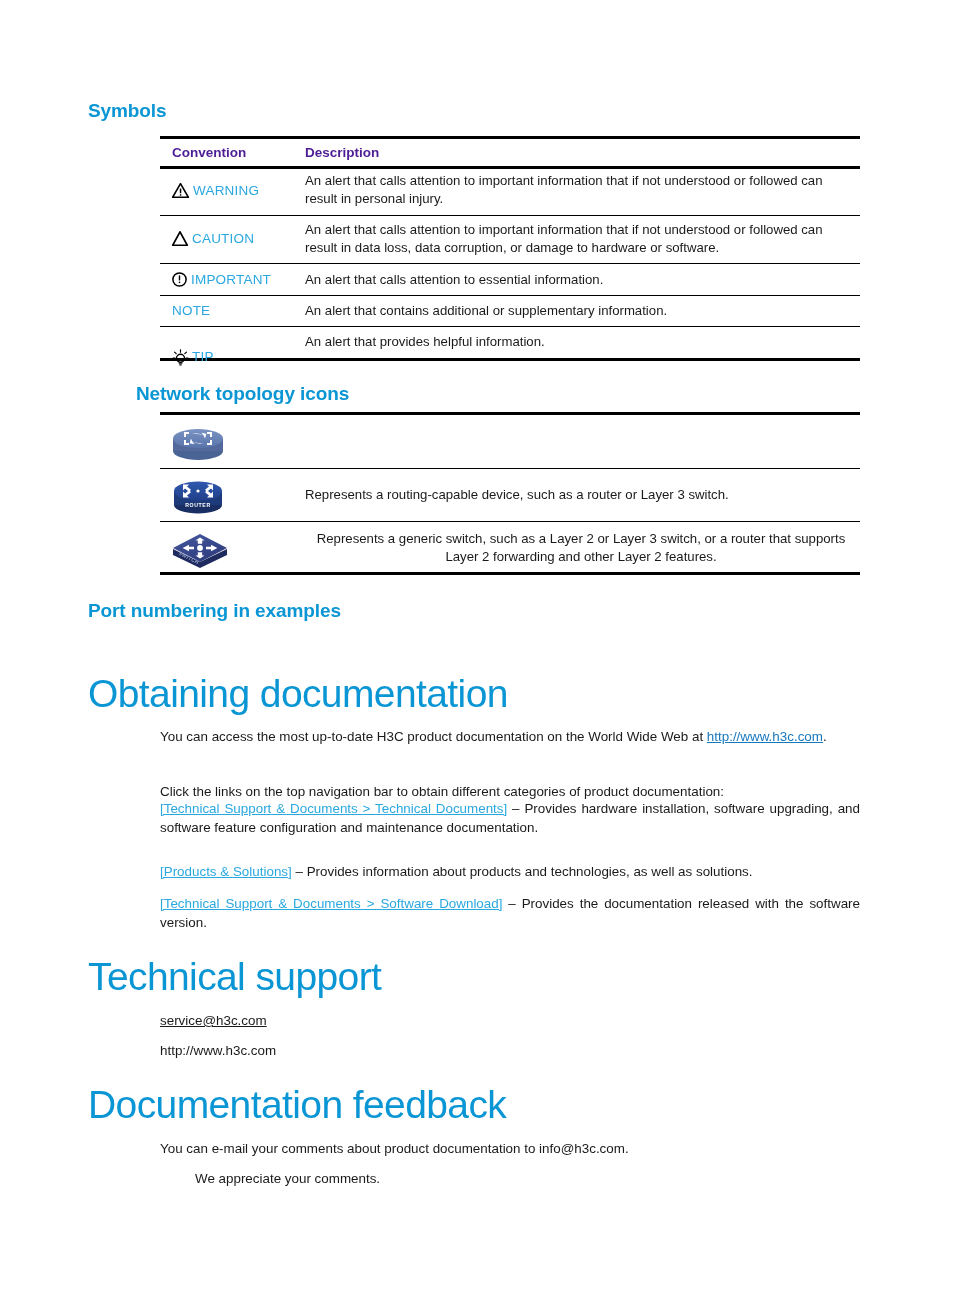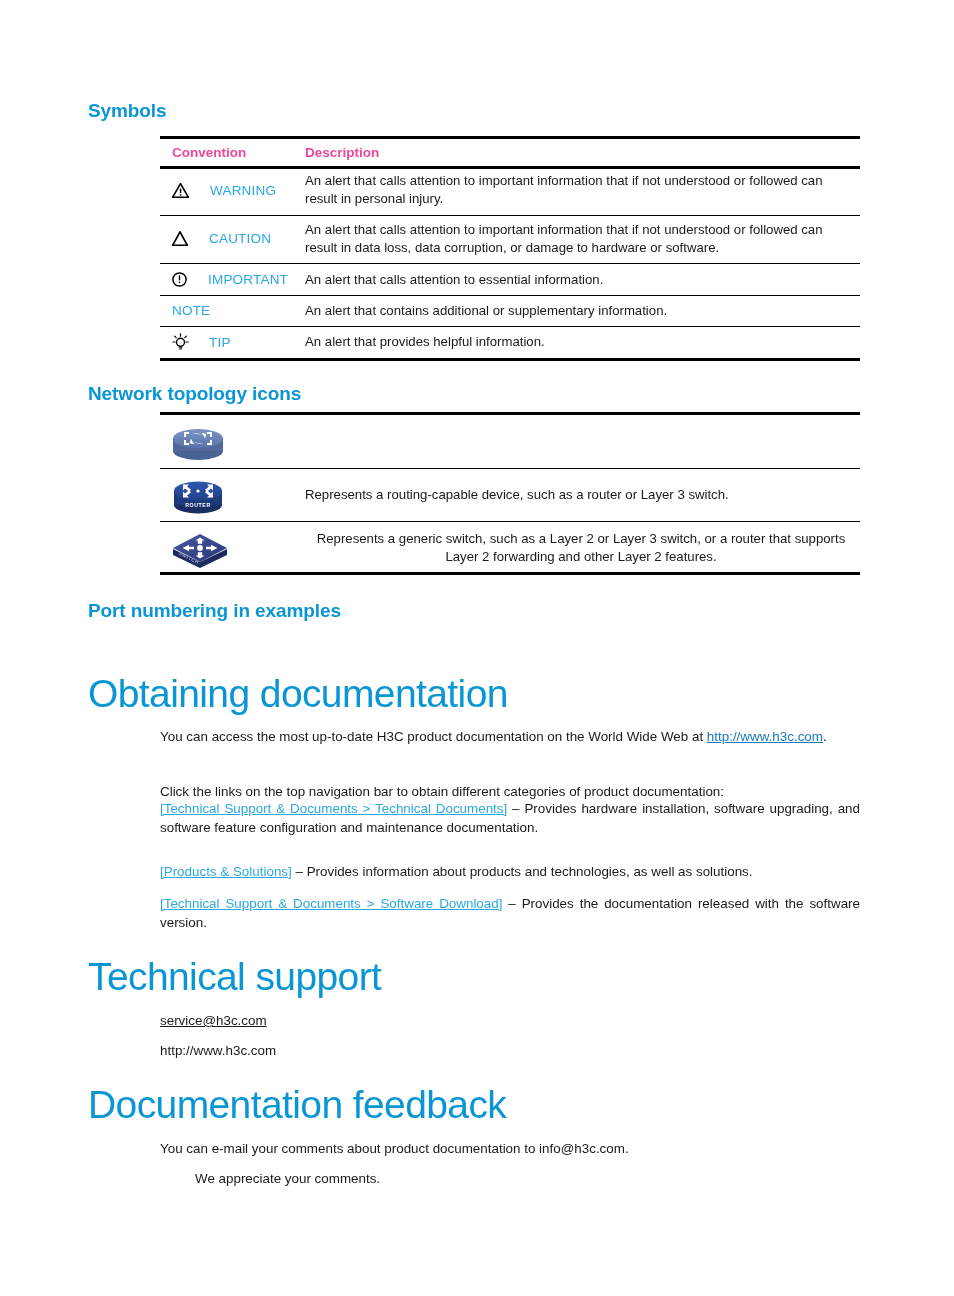--- a/index.html
+++ b/index.html
@@ -54,38 +54,38 @@
     left: 160px;
     width: 700px;
     height: 1px;
     background: #000000;
   }
 
   .hdr {
     position: absolute;
     font-size: 13.5px;
     font-weight: bold;
-    color: #ec4899;
+    color: #4c1d95;
   }
 
   .desc {
     position: absolute;
     left: 305px;
     width: 552px;
     font-size: 13.2px;
     line-height: 17.5px;
     color: #1a1a1a;
   }
 
   .conv {
     position: absolute;
     left: 172px;
     display: flex;
-    align-items: flex-end;
-    gap: 21px;
+    align-items: flex-start;
+    gap: 4px;
   }
   .conv-label {
     color: #2aa8e0;
     font-size: 13.5px;
     letter-spacing: 0.2px;
   }
 
   
   .ico { display: inline-block; position: relative; }
 
@@ -169,40 +169,40 @@
     </span>
     <span class="conv-label">IMPORTANT</span>
   </div>
   <div class="desc" style="top:271px;">An alert that calls attention to essential information.</div>
 
   <div class="conv" style="top:303px;">
     <span class="conv-label">NOTE</span>
   </div>
   <div class="desc" style="top:302px;">An alert that contains additional or supplementary information.</div>
 
-  <div class="conv" style="top:333px;">
+  <div class="conv" style="top:349px;">
     <span class="ico ico-tip">
       <svg width="17" height="18" viewBox="0 0 17 18">
         <g stroke="#000" stroke-width="1.2" stroke-linecap="round">
           <line x1="8.5" y1="0.8" x2="8.5" y2="3.2"></line>
           <line x1="2.6" y1="3.1" x2="4.2" y2="4.7"></line>
           <line x1="14.4" y1="3.1" x2="12.8" y2="4.7"></line>
           <line x1="1.0" y1="9.0" x2="3.0" y2="9.0"></line>
           <line x1="16.0" y1="9.0" x2="14.0" y2="9.0"></line>
         </g>
         <circle cx="8.5" cy="9.2" r="4.0" fill="none" stroke="#000" stroke-width="1.4"></circle>
         <rect x="6.7" y="13.4" width="3.6" height="1.3" fill="#000"></rect>
         <rect x="7.3" y="15.3" width="2.4" height="1.2" fill="#000"></rect>
       </svg>
     </span>
     <span class="conv-label">TIP</span>
   </div>
   <div class="desc" style="top:333px;">An alert that provides helpful information.</div>
 
-  <div class="h2" style="top:383px;">Network topology icons</div>
+  <div class="h2" style="top:383px;margin-left:48px;">Network topology icons</div>
 
   <div class="rule-thick" style="top:412px;"></div>
   <div class="rule-thin" style="top:468px;"></div>
   <div class="rule-thin" style="top:521px;"></div>
   <div class="rule-thick" style="top:572px;"></div>
 
   <div class="topo" style="top:424px;">
     <svg width="60" height="40" viewBox="0 0 60 40">
       <defs>
         <linearGradient id="gdev" x1="0" y1="0" x2="0" y2="1">

